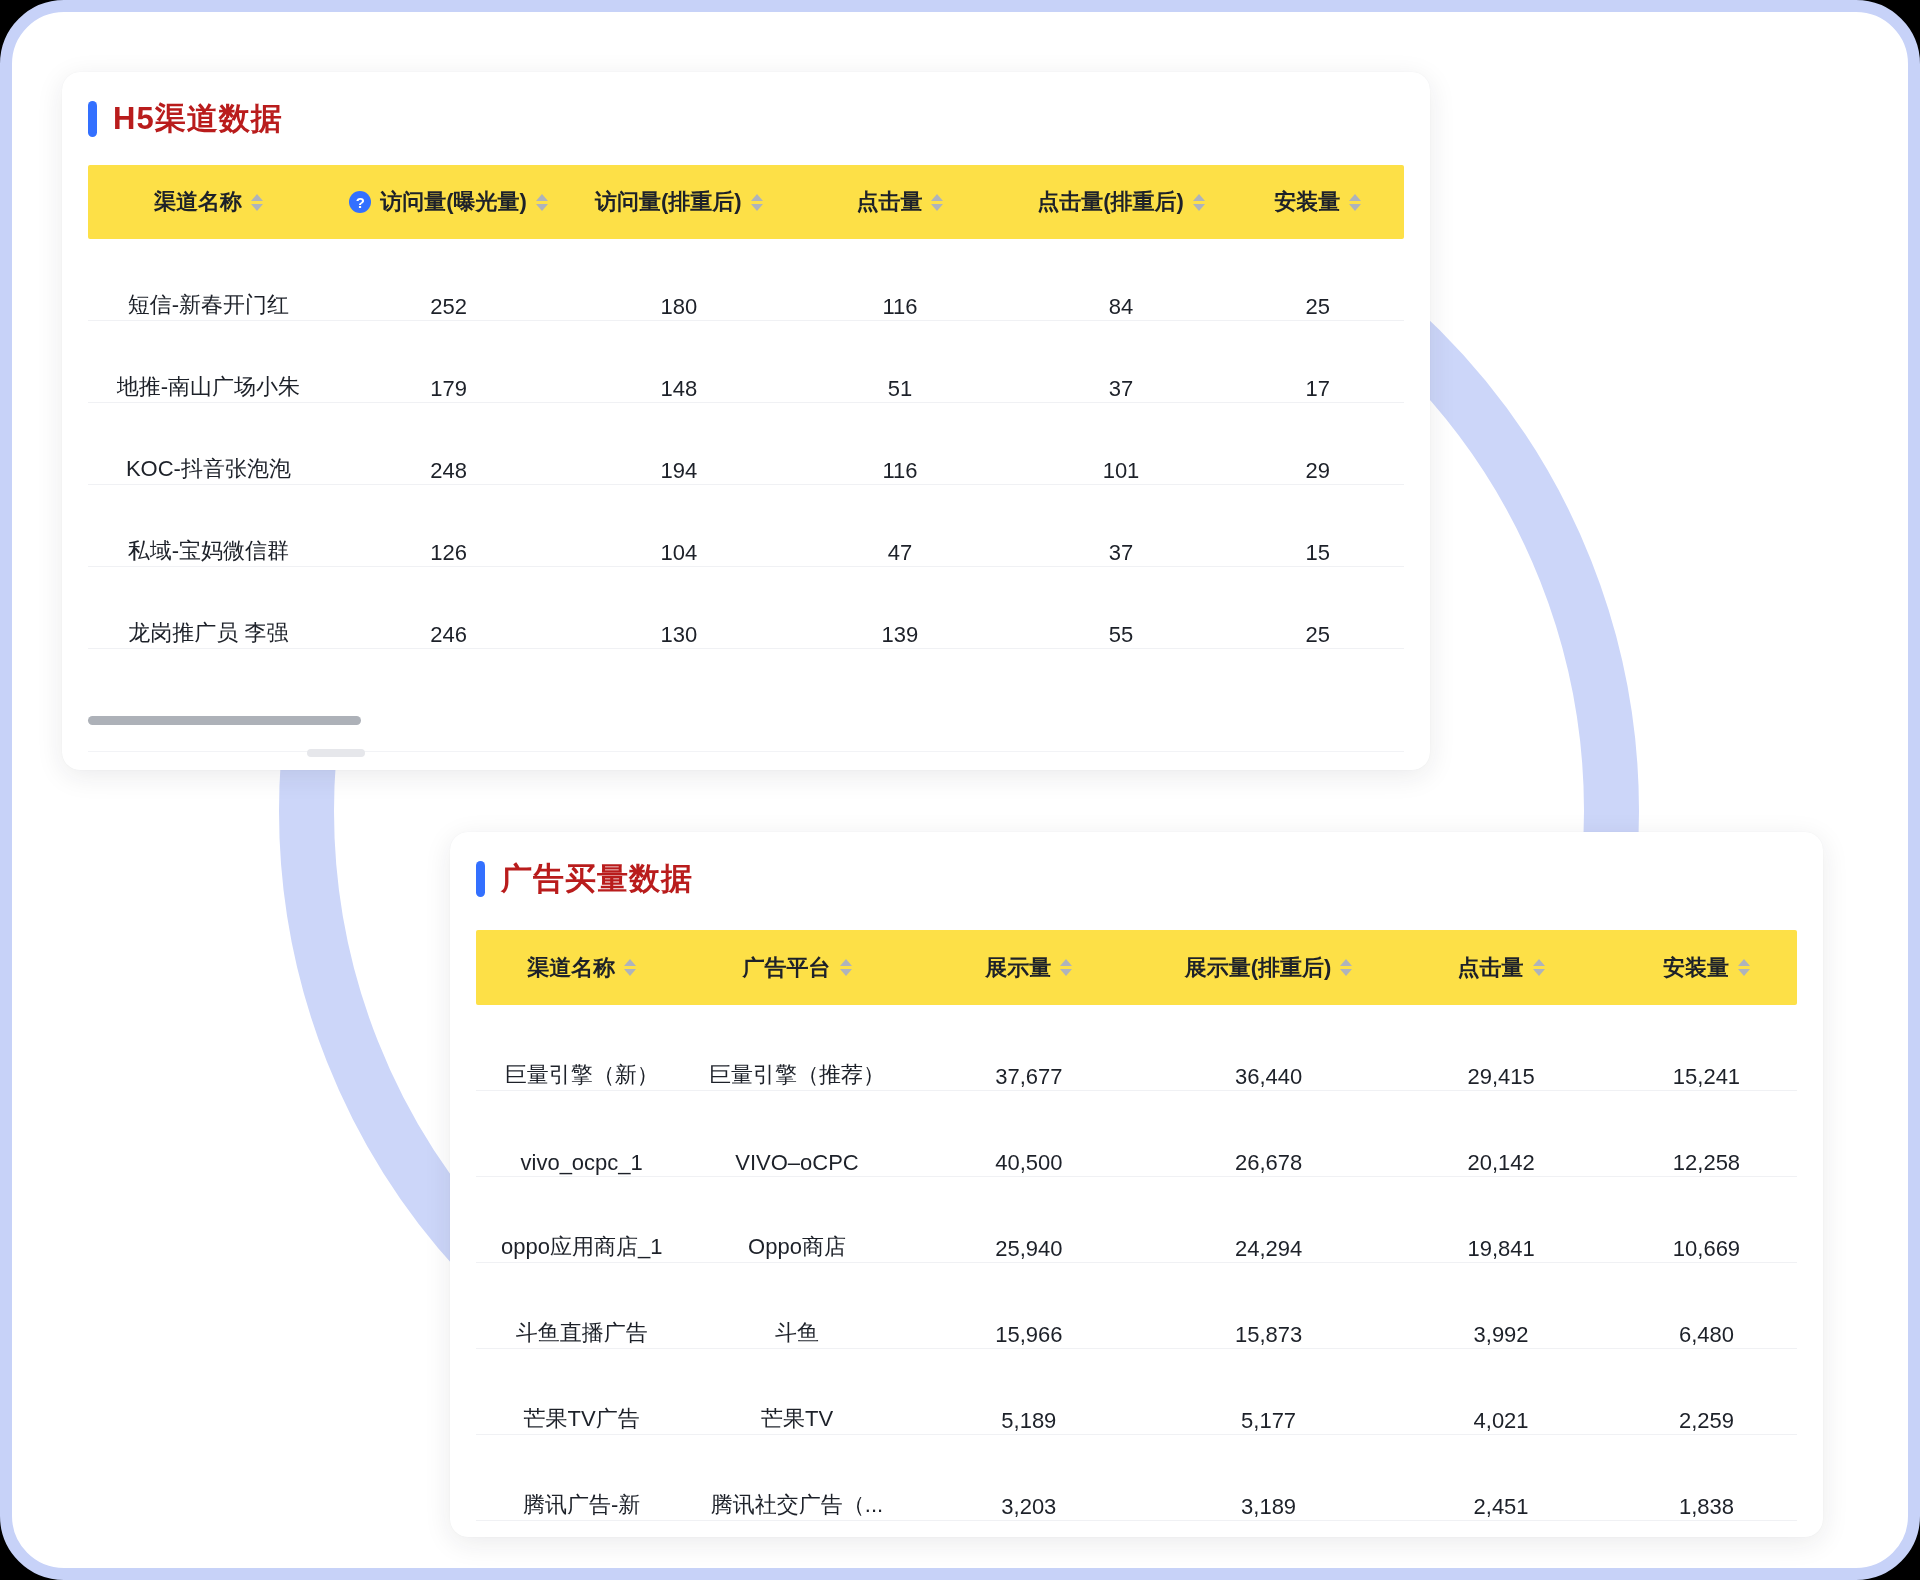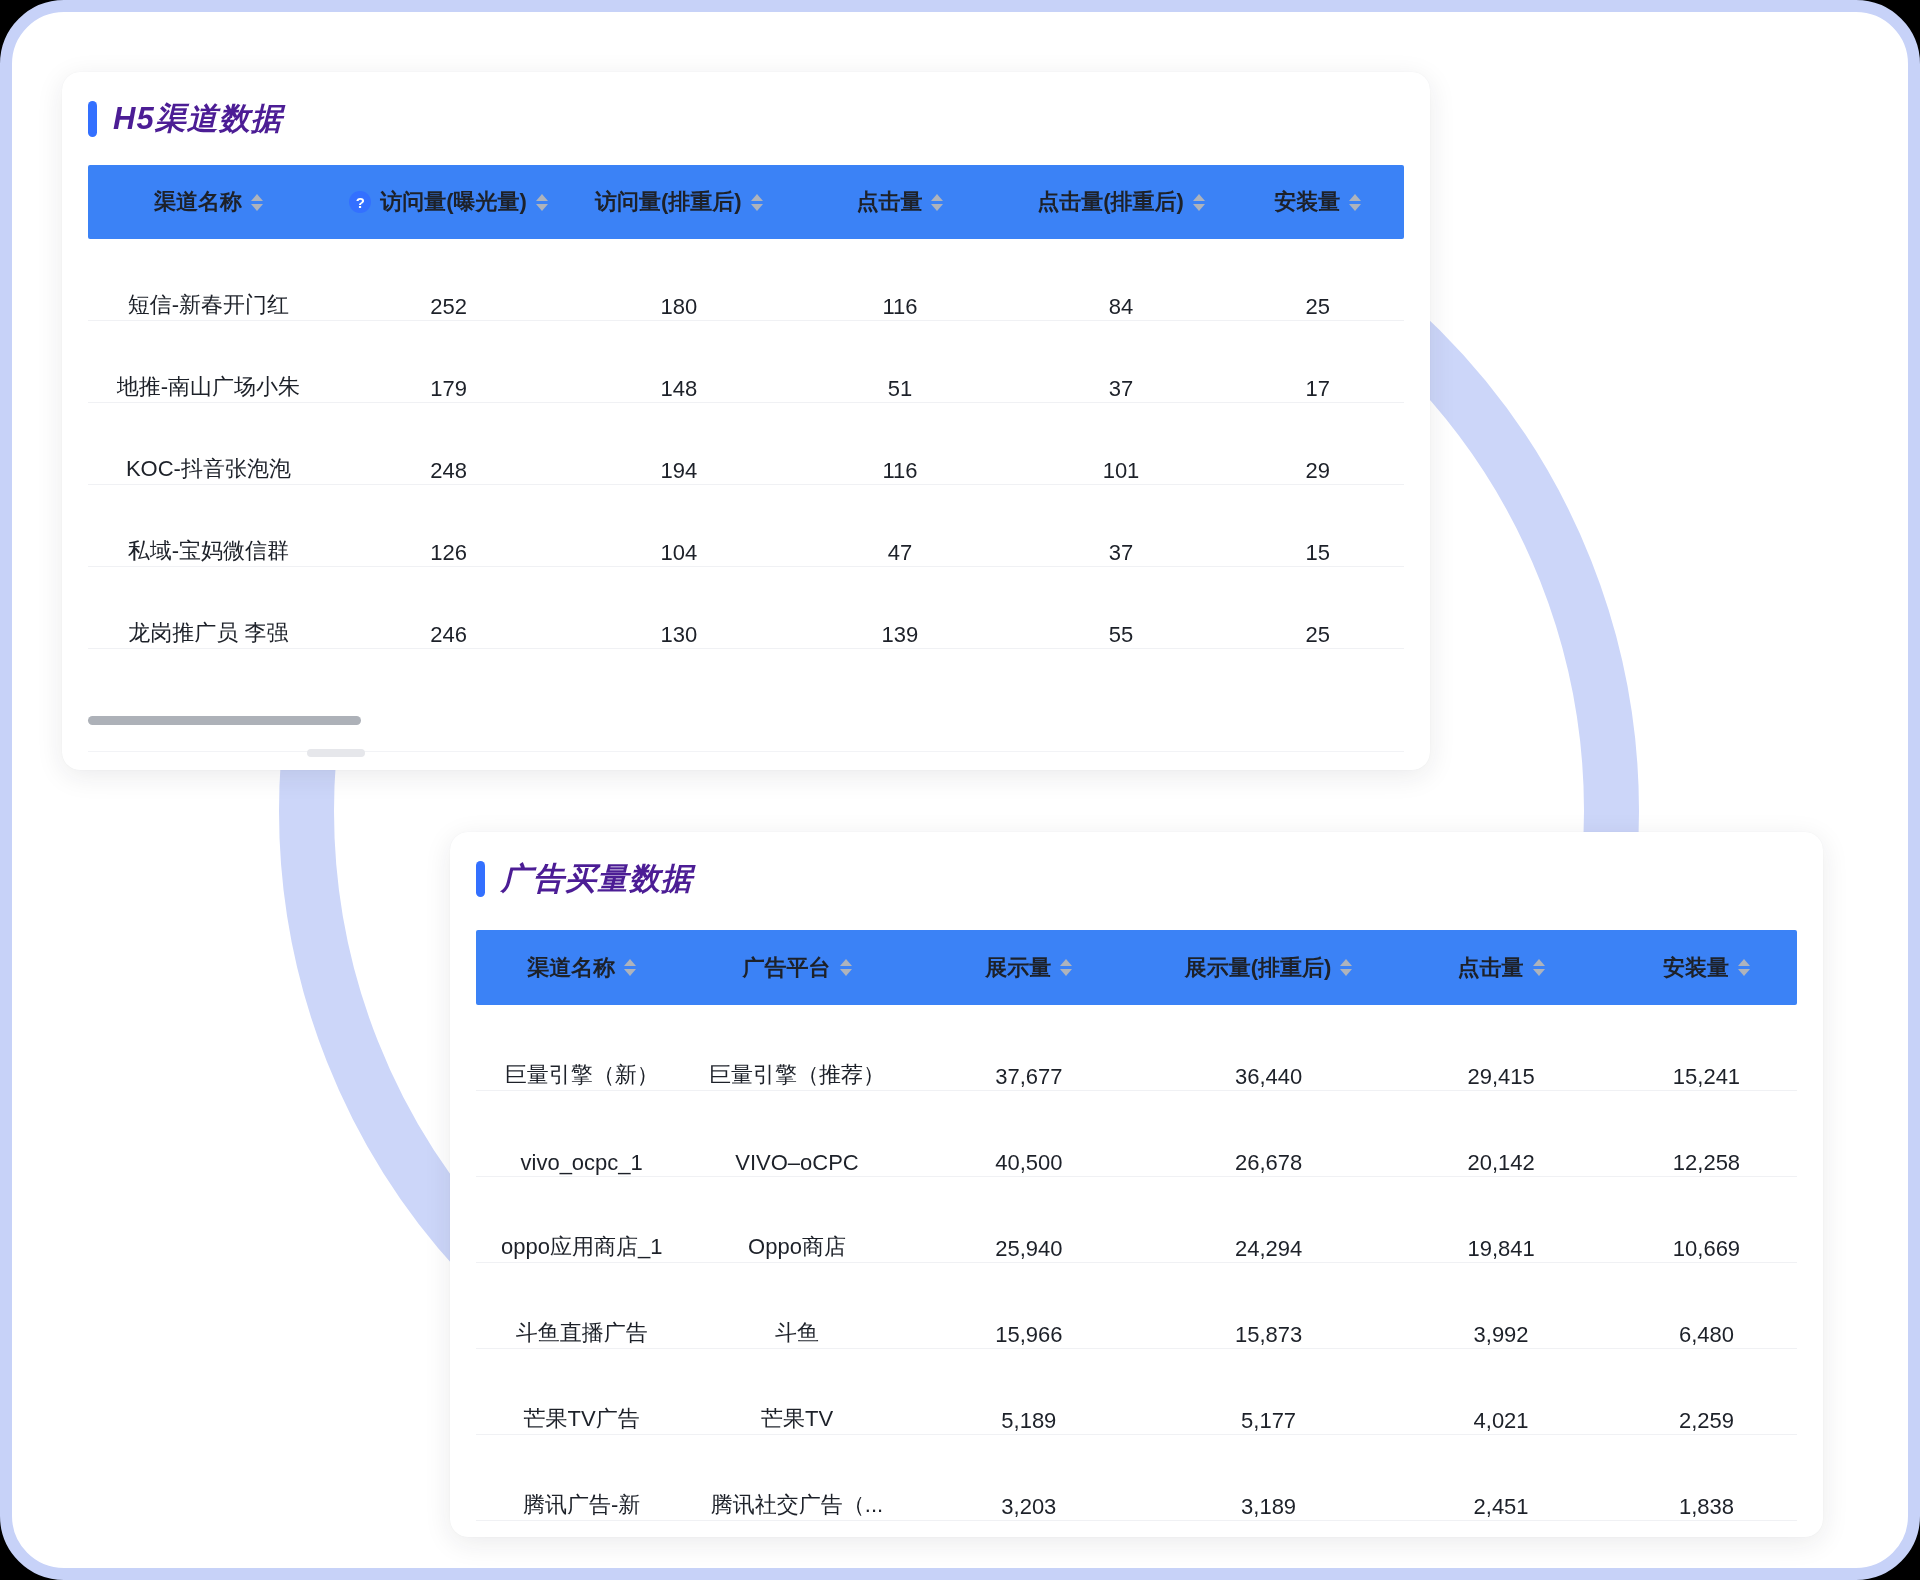--- a/index.html
+++ b/index.html
@@ -21,27 +21,27 @@
   }
   .card{
     position:absolute;background:#fff;border-radius:18px;
     box-shadow:0 6px 28px rgba(31,35,41,.09), 0 0 1px rgba(31,35,41,.08);
   }
   .card1{left:62px;top:72px;width:1368px;height:698px;}
   .card2{left:450px;top:832px;width:1373px;height:705px;}
 
   .card-head{display:flex;align-items:center;gap:16px;padding:28px 26px 0 26px;height:38px;}
   .accent-bar{width:9px;height:36px;border-radius:5px;background:#3370FF;flex:none;}
-  .card-title{font-size:31px;font-weight:bold;color:#4c1d95;letter-spacing:1px;line-height:38px;font-style:italic;}
+  .card-title{font-size:31px;font-weight:bold;color:#b91c1c;letter-spacing:1px;line-height:38px;}
 
   .table{margin:0 26px;}
   .card1 .table{margin-top:27px;}
   .card2 .table{margin-top:32px;}
 
-  .thead{display:flex;align-items:center;background:#3b82f6;border-radius:2px;}
+  .thead{display:flex;align-items:center;background:#fde047;border-radius:2px;}
   .card1 .thead{height:74px;}
   .card2 .thead{height:75px;}
   .th{display:flex;align-items:center;justify-content:center;gap:9px;
       font-size:22px;font-weight:bold;color:#1D2129;cursor:pointer;box-sizing:border-box;}
   .trow{display:flex;align-items:flex-end;border-bottom:1px solid #F0F1F4;}
   .card1 .trow{height:81px;}
   .card2 .trow{height:85px;}
   .td{box-sizing:border-box;text-align:center;font-size:22px;color:#1D2129;font-weight:500;}
 
   

